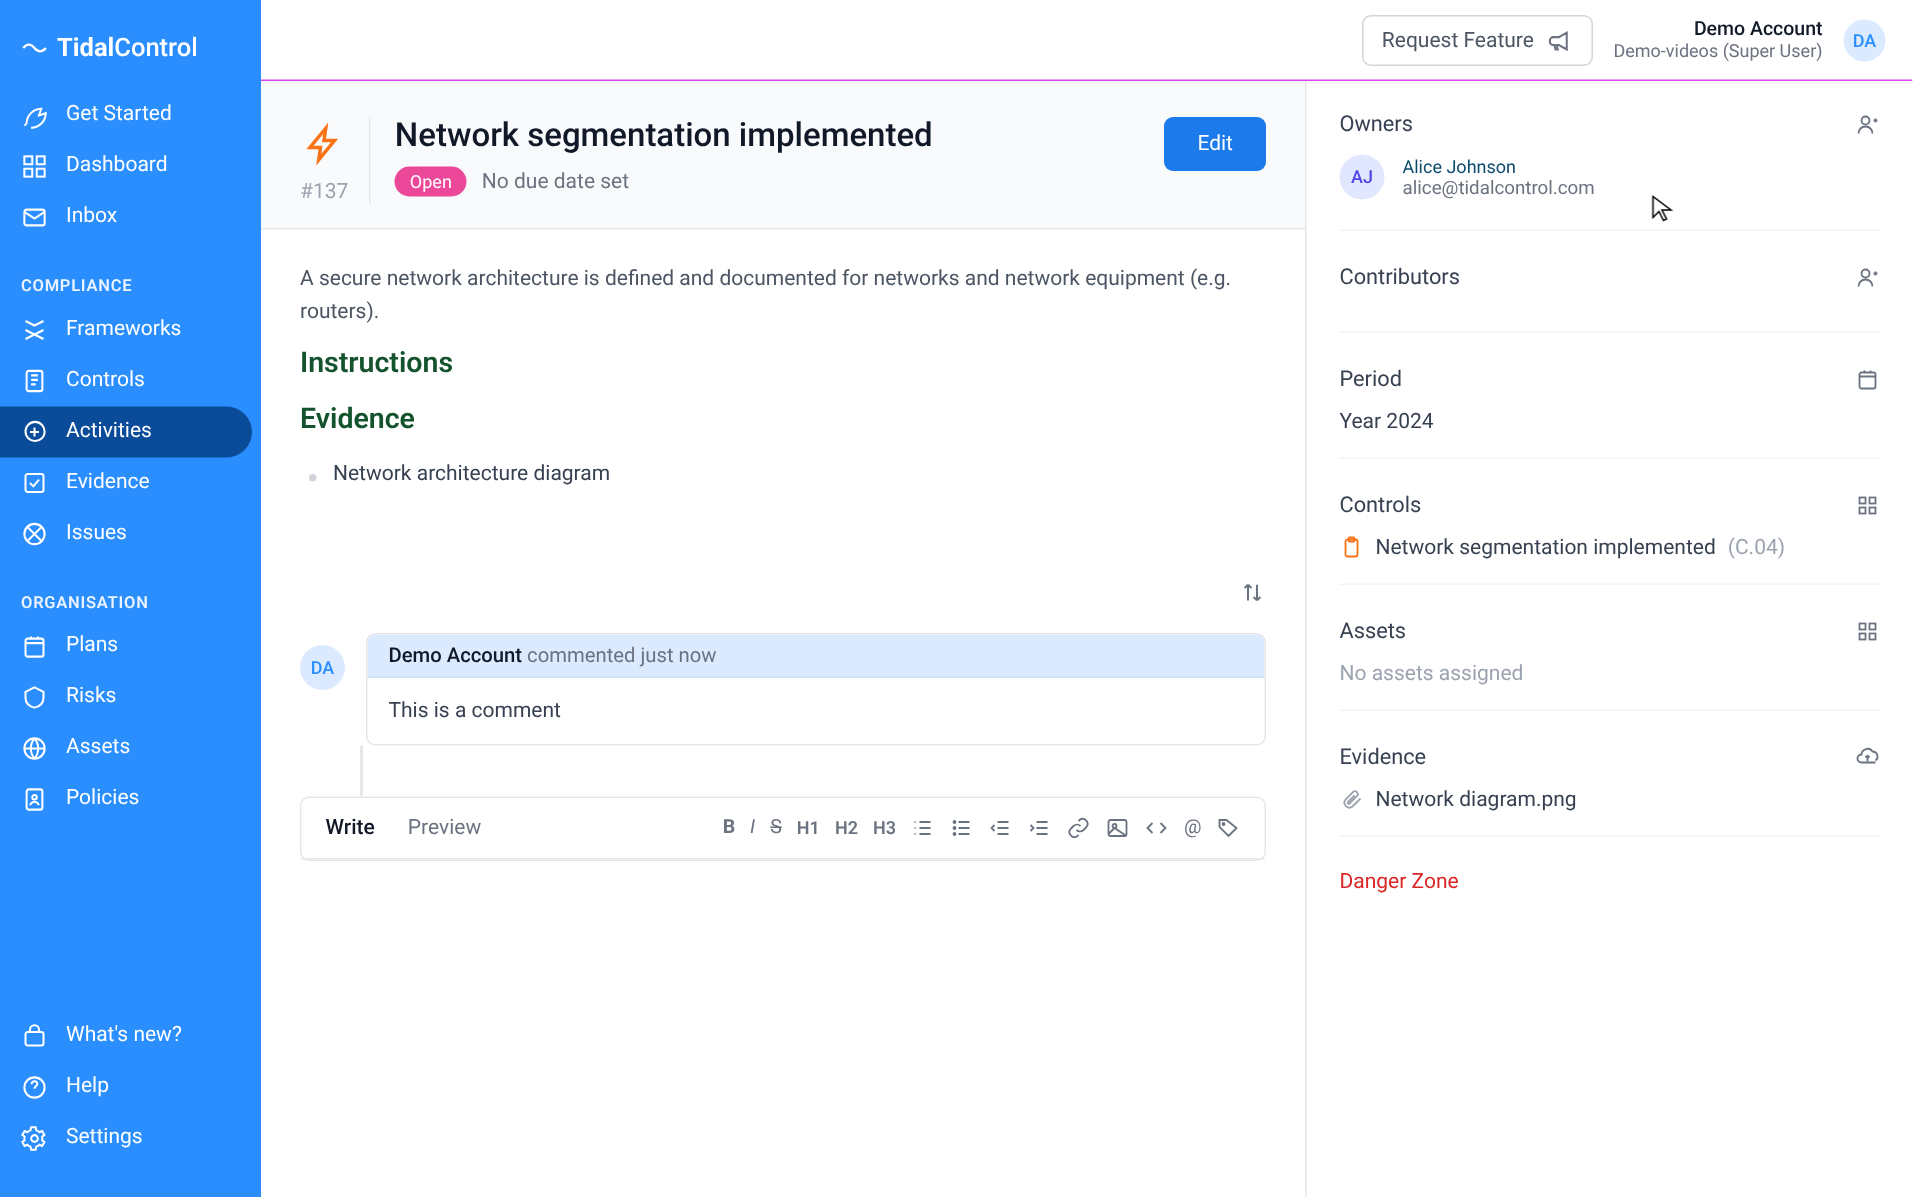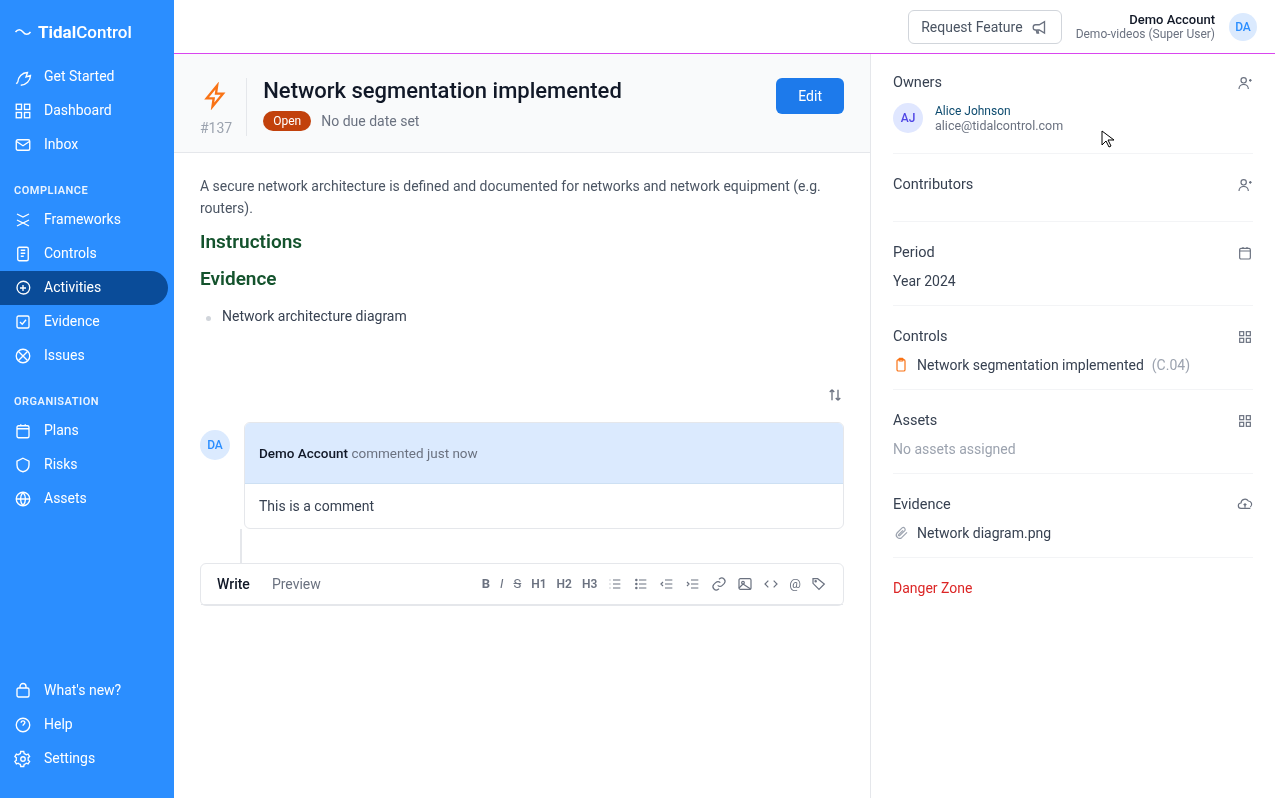--- a/index.html
+++ b/index.html
@@ -23,38 +23,38 @@
 .account .sub{color:#6b7280;font-size:12px}
 .avatar-sm{width:28px;height:28px;border-radius:50%;background:#dbeafe;color:#2b8eff;display:flex;align-items:center;justify-content:center;font-size:12px;font-weight:500}
 .content{flex:1;display:flex;overflow:hidden}
 .center{flex:1;overflow-y:auto;padding-bottom:20px}
 .activity-header{padding:24px 26px 16px;background:#f9fafb;border-bottom:1px solid #e5e7eb;display:flex;gap:16px;align-items:flex-start}
 .act-icon{width:28px;height:28px;stroke:#f97316;fill:none;stroke-width:2;margin-top:4px}
 .act-title-block{flex:1}
 .act-title{font-size:22px;font-weight:500;color:#111827;margin-bottom:8px}
 .act-meta{display:flex;align-items:center;gap:10px;color:#6b7280}
 .act-id{color:#9ca3af}
-.badge-open{background:#c2410c;color:#fff;padding:3px 10px;border-radius:10px;font-size:12px}
+.badge-open{background:#ec4899;color:#fff;padding:3px 10px;border-radius:10px;font-size:12px}
 .edit-btn{background:#1d7aeb;color:#fff;border:none;padding:10px 22px;border-radius:6px;cursor:pointer;font-size:14px}
 .body-section{padding:22px 26px}
 .desc{color:#4b5563;line-height:1.6;margin-bottom:10px;max-width:640px}
 .sect-h{font-size:19px;font-weight:600;margin-bottom:14px;color:#14532d}
 ul.instr{list-style:none;margin-bottom:26px}
 ul.instr li{padding:4px 0 4px 22px;position:relative;color:#374151}
 ul.instr li:before{content:'';width:5px;height:5px;background:#d1d5db;border-radius:50%;position:absolute;left:6px;top:12px}
 .tabs{display:flex;gap:28px;border-bottom:1px solid #e5e7eb;margin:12px 26px 0}
 .tab{padding:12px 2px 14px;cursor:pointer;color:#6b7280;position:relative}
 .tab.active{color:#111827}
 .tab.active:after{content:'';position:absolute;left:0;right:0;bottom:-1px;height:2px;background:#f97316}
 .sort-row{display:flex;justify-content:flex-end;padding:10px 26px}
 .sort-row svg{width:18px;height:18px;stroke:#6b7280;fill:none;stroke-width:1.8;cursor:pointer}
 .comment{margin:8px 26px 0;display:flex;gap:14px}
 .comment-av{width:30px;height:30px;border-radius:50%;background:#dbeafe;color:#2b8eff;display:flex;align-items:center;justify-content:center;font-size:12px;font-weight:500;flex-shrink:0;margin-top:8px}
 .comment-box{flex:1;border:1px solid #e5e7eb;border-radius:6px;overflow:hidden}
-.comment-head{background:#dbeafe;border-bottom:1px solid #cde0f3;padding:22px 14px;font-size:13.5px}
+.comment-head{background:#dbeafe;border-bottom:1px solid #cde0f3;padding:6px 14px;font-size:13.5px}
 .comment-head .who{color:#111827;font-weight:500}
 .comment-head .when{color:#6b7280}
 .comment-body{padding:14px;color:#374151}
 .timeline-line{width:2px;background:#e5e7eb;height:34px;margin-left:66px}
 .editor{margin:0 26px;border:1px solid #e5e7eb;border-radius:6px}
 .editor-tabs{display:flex;gap:22px;padding:12px 16px;border-bottom:1px solid #e5e7eb;align-items:center}
 .ed-tab{cursor:pointer;color:#6b7280}
 .ed-tab.active{color:#111827;font-weight:500}
 .ed-toolbar{margin-left:auto;display:flex;gap:10px;align-items:center;color:#6b7280}
 .ed-toolbar span{cursor:pointer;font-size:13px}
@@ -174,20 +174,28 @@
         </svg>
         <span>Risks</span>
       </div>
     <div class="nav-item">
         <svg viewBox="0 0 24 24">
           <circle cx="12" cy="12" r="9"></circle>
           <path d="M3 12h18M12 3a14 14 0 010 18M12 3a14 14 0 000 18"></path>
         </svg>
         <span>Assets</span>
       </div>
+    <div class="nav-item">
+        <svg viewBox="0 0 24 24">
+          <rect x="5" y="3" width="14" height="18" rx="2"></rect>
+          <circle cx="12" cy="10" r="2"></circle>
+          <path d="M8 17c1-2 3-3 4-3s3 1 4 3"></path>
+        </svg>
+        <span>Policies</span>
+      </div>
   </div>
 
   <div class="nav-spacer"></div>
 
   <div class="nav-section">
     <div class="nav-item">
         <svg viewBox="0 0 24 24">
           <rect x="4" y="8" width="16" height="12" rx="2"></rect>
           <path d="M8 8V6a4 4 0 018 0v2"></path>
         </svg>

